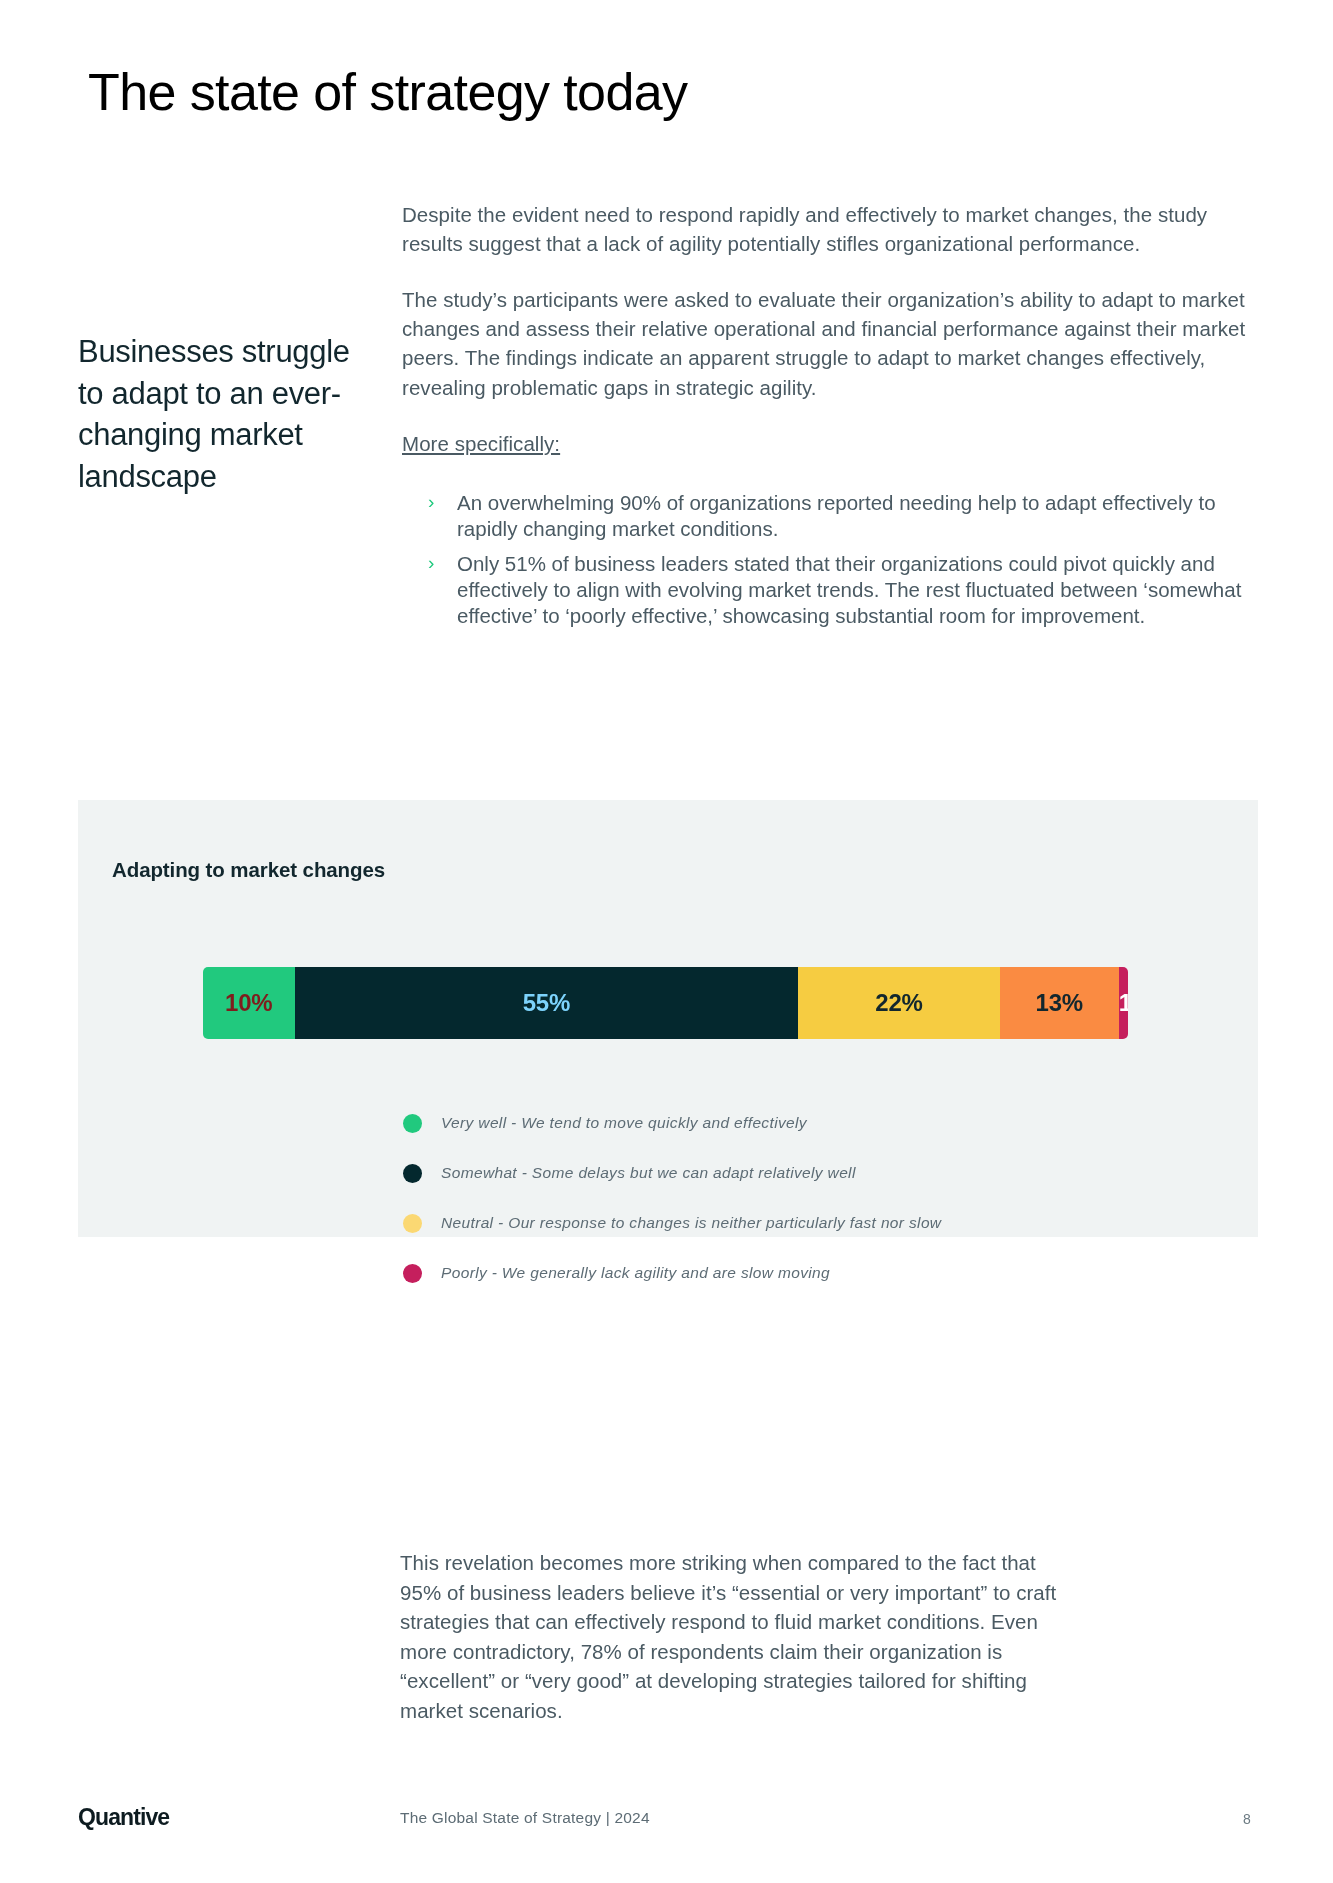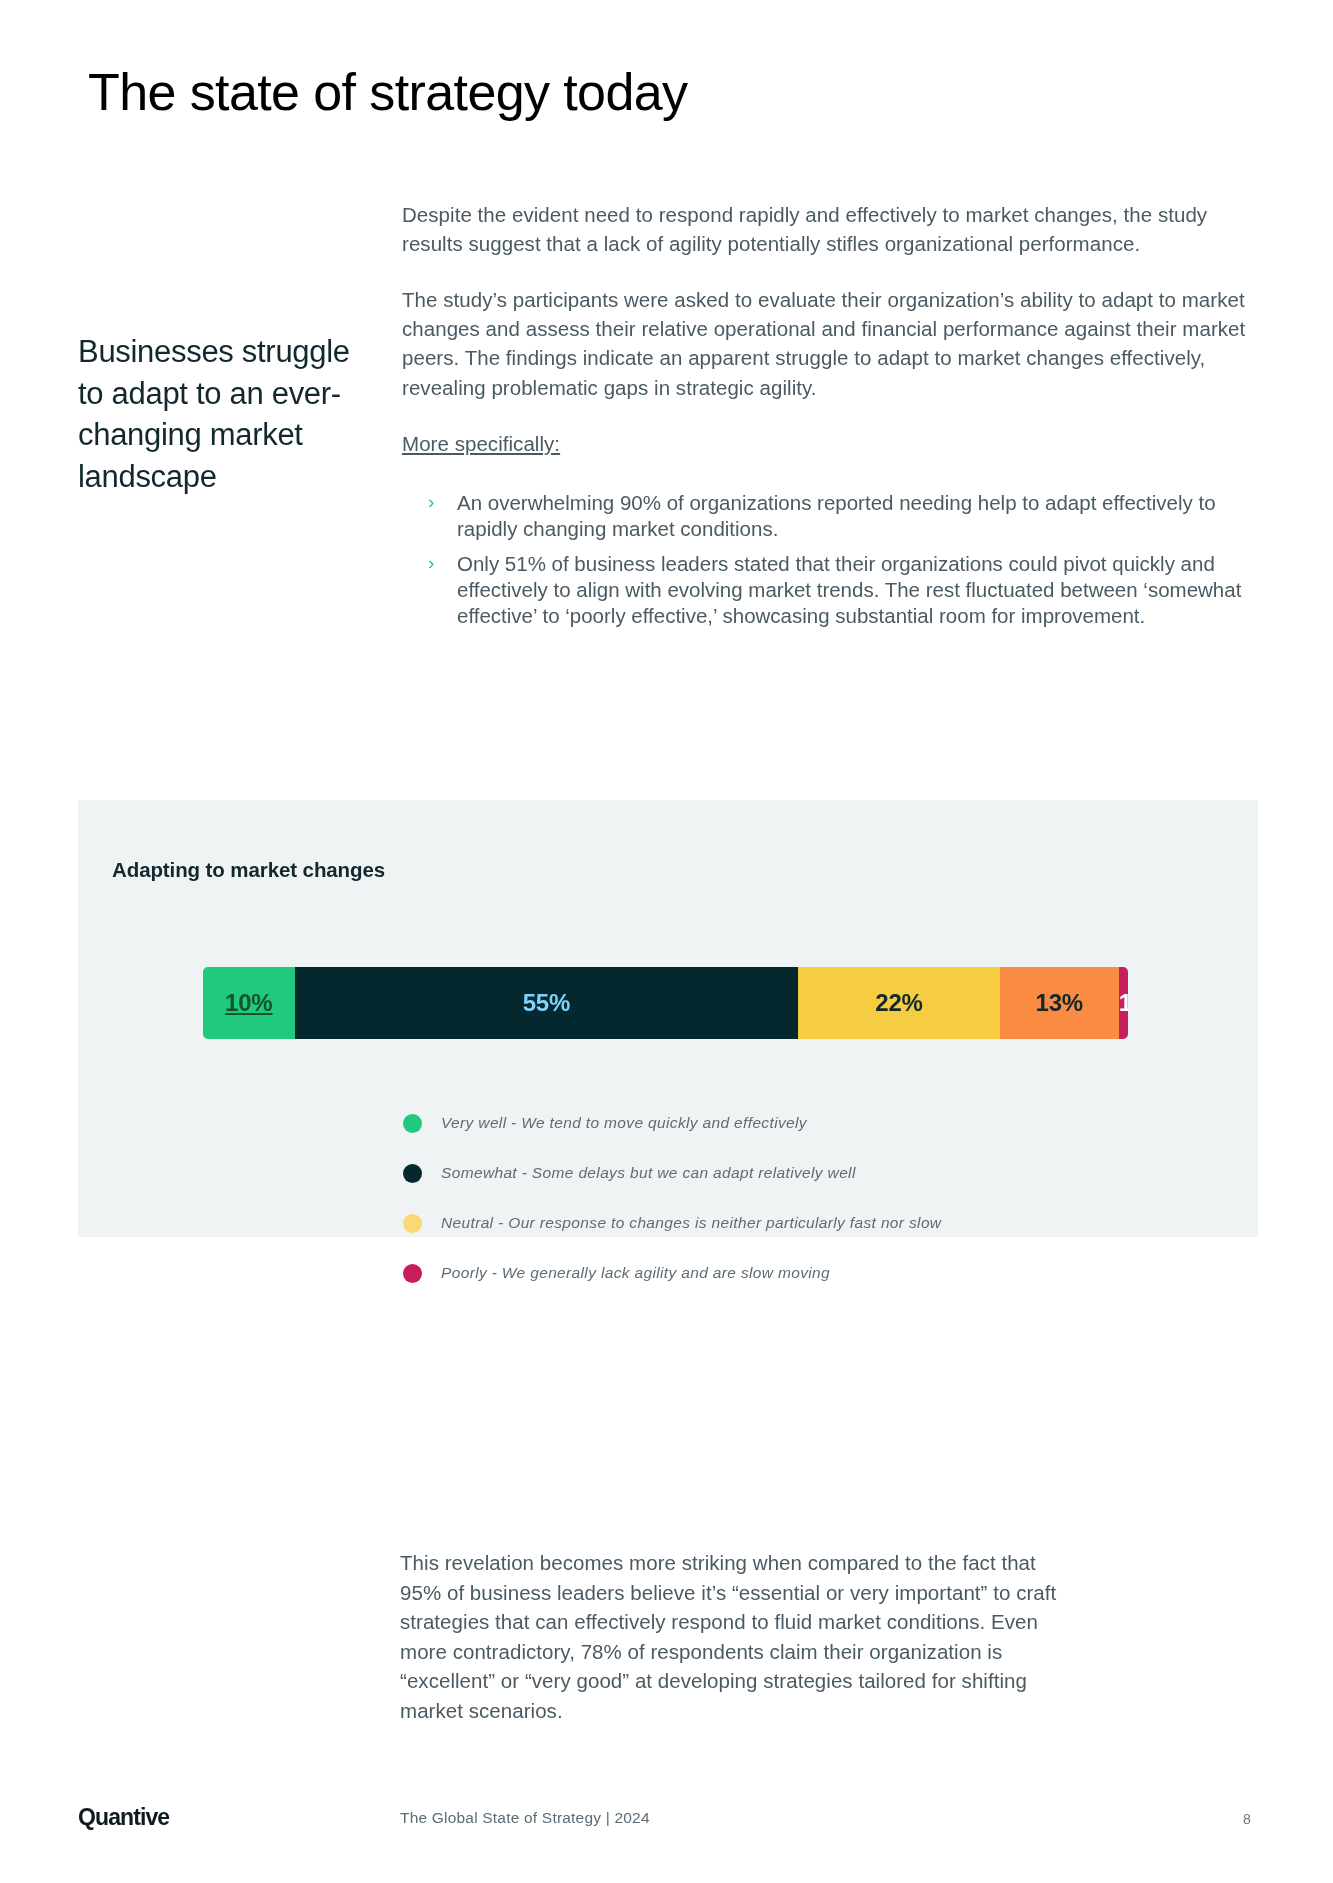--- a/index.html
+++ b/index.html
@@ -234,21 +234,21 @@
           <span>Only 51% of business leaders stated that their organizations could pivot quickly and effectively to align with evolving market trends. The rest fluctuated between ‘somewhat effective’ to ‘poorly effective,’ showcasing substantial room for improvement.</span>
         </li>
       </ul>
     </div>
   </div>
 
   <div class="chart-panel">
     <div class="chart-title">Adapting to market changes</div>
 
     <div class="stacked-bar">
-      <div class="seg" style="flex: 0 0 9.90099%; background: rgb(33, 201, 126); color: #14532d; text-decoration: underline;">
+      <div class="seg" style="flex: 0 0 9.90099%; background: rgb(33, 201, 126); color: #7f1d1d;">
         <span>10%</span>
       </div>
       <div class="seg" style="flex: 0 0 54.4554%; background: rgb(4, 40, 46); color: #7dd3fc;">
         <span>55%</span>
       </div>
       <div class="seg" style="flex: 0 0 21.7822%; background: rgb(246, 204, 65); color: rgb(18, 39, 46);">
         <span>22%</span>
       </div>
       <div class="seg" style="flex: 0 0 12.8713%; background: rgb(250, 139, 66); color: rgb(18, 39, 46);">
         <span>13%</span>

